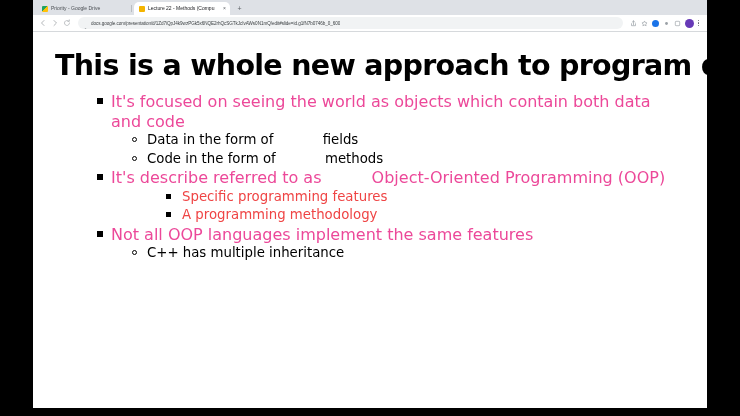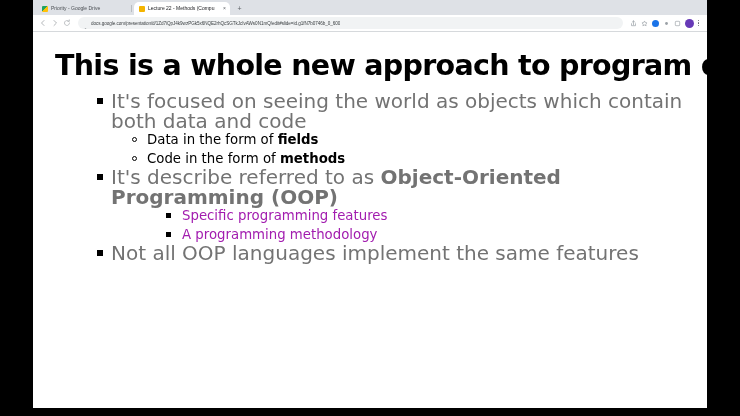--- a/index.html
+++ b/index.html
@@ -239,23 +239,23 @@
   .lvl1 > .bullet {
     width: 22px;
     padding-top: 6px;
   }
   .lvl1 > .bullet .sq {
     width: 6px; height: 6px;
     background: #000000;
     display: block;
   }
   .lvl1 > .bullet-text {
-    font-size: 20px;
+    font-size: 16px;
     line-height: 19.5px;
-    color: #737373;
+    color: #ec4899;
     font-family: "DejaVu Sans", sans-serif;
   }
 
   
   .lvl2 { margin-left: 66px; }
   .lvl2 > .bullet {
     width: 26px;
     padding-top: 6px;
   }
   .lvl2 > .bullet .circ {
@@ -279,25 +279,25 @@
     padding-top: 6px;
   }
   .lvl3 > .bullet .sq {
     width: 5px; height: 5px;
     background: #000000;
     display: block;
   }
   .lvl3 > .bullet-text {
     font-size: 13.3px;
     line-height: 18.6px;
-    color: #a21caf;
+    color: #ef4444;
     font-family: "DejaVu Sans", sans-serif;
   }
 
-  .b { font-weight: bold; }
+  .b { font-weight: normal; margin-left: 45px; }
 </style>
 </head>
 <body>
 
 <div id="viewport">
   <div id="browser-window">
 
     <div id="tab-strip">
 
       <div class="tab inactive">
@@ -428,19 +428,25 @@
                 <span class="sq"></span>
               </span>
               <span class="bullet-text"><span>A programming methodology</span></span>
             </div>
             <div class="li-row lvl1">
               <span class="bullet">
                 <span class="sq"></span>
               </span>
               <span class="bullet-text"><span>Not all OOP languages implement the same features</span></span>
             </div>
+            <div class="li-row lvl2">
+              <span class="bullet">
+                <span class="circ"></span>
+              </span>
+              <span class="bullet-text"><span>C++ has multiple inheritance</span></span>
+            </div>
           </div>
 
       </div>
     </div>
 
   </div>
 </div>
 
 </body></html>

